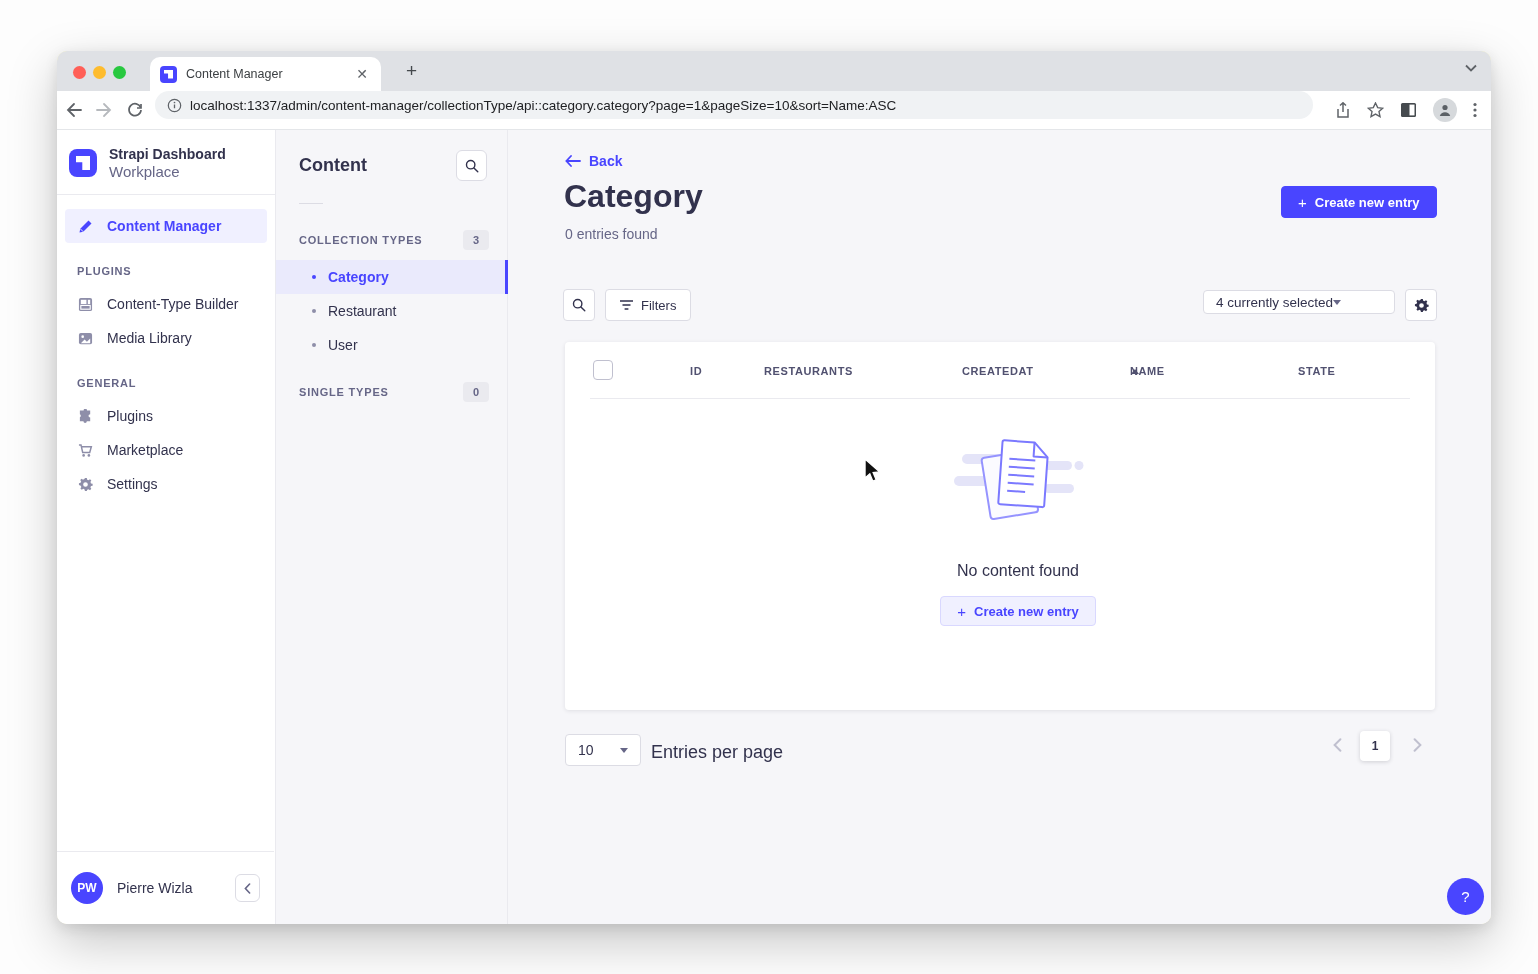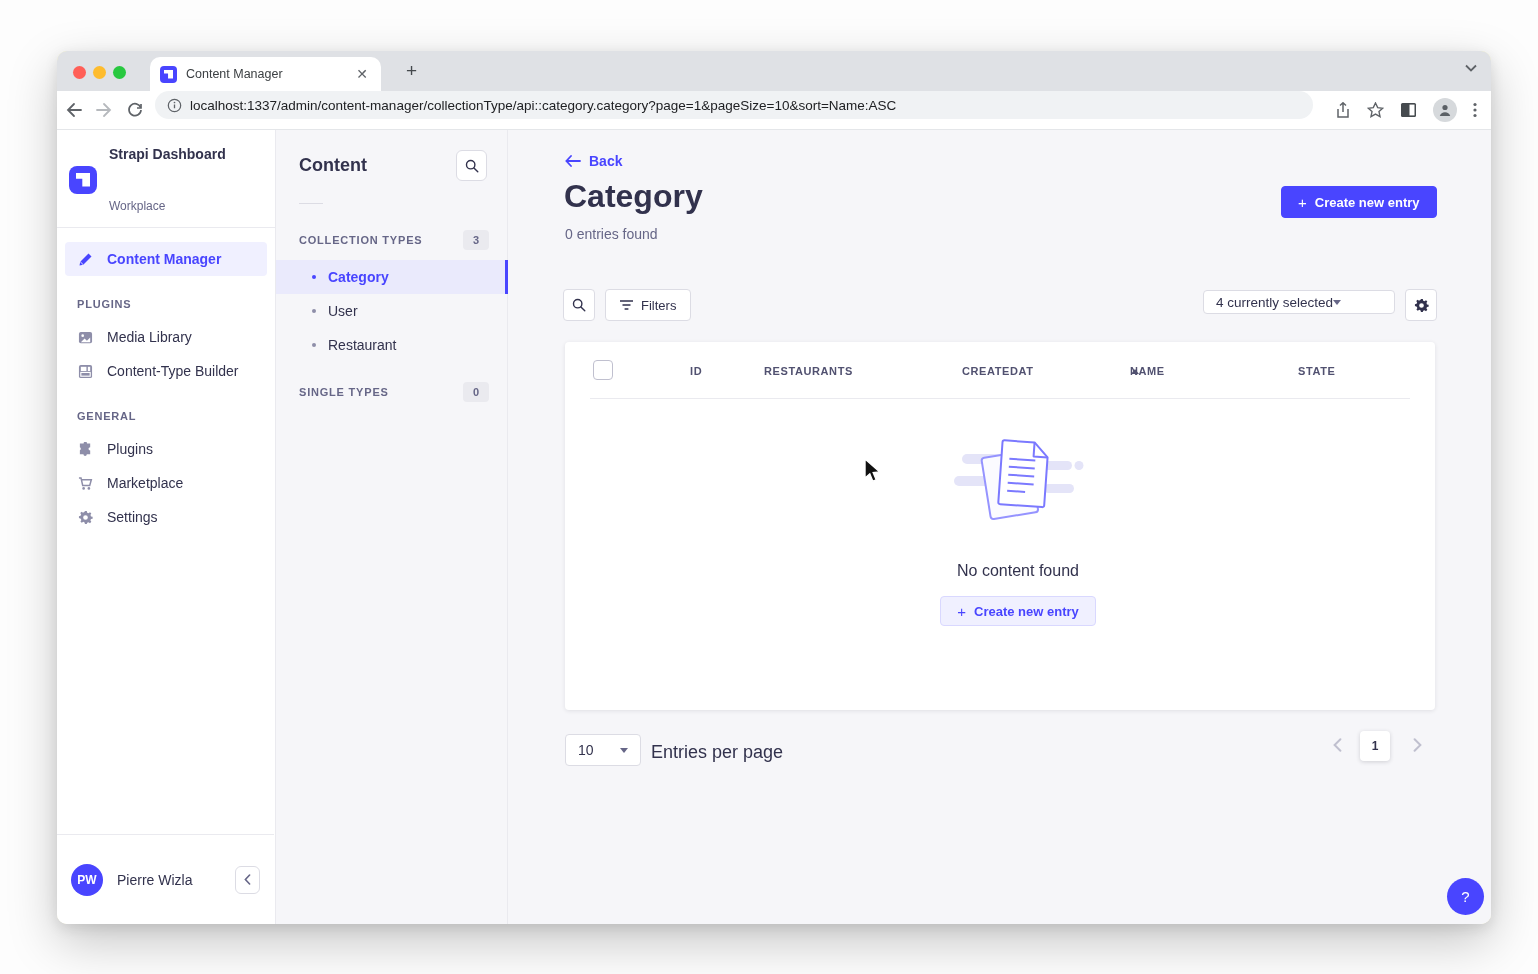--- a/index.html
+++ b/index.html
@@ -45,32 +45,32 @@
   .chrome-avatar { width:24px; height:24px; border-radius:50%; background:#d6d9dc; display:flex; align-items:center; justify-content:center; }
   
   .app { display:flex; height:794px; background:#f6f6f9; }
   
   .sidebar { width:219px; background:#fff; border-right:1px solid #eaeaef; position:relative; flex:0 0 auto; }
   .brand { display:flex; align-items:center; gap:12px; padding:16px 12px 14px 12px; }
   .brand-logo { width:28px; height:28px; border-radius:8px; background:#4945ff; position:relative; flex:0 0 auto; }
   .brand-logo::after { content:""; position:absolute; left:7px; top:7px; width:14px; height:14px;
     background:#fff; clip-path:polygon(0 0,100% 0,100% 100%,45% 100%,45% 45%,0 45%); }
   .brand-name { font-size:14px; font-weight:bold; color:#32324d; line-height:17px; }
-  .brand-sub { font-size:12px; color:#666687;margin-top:36px; }
+  .brand-sub { font-size:15px; color:#666687; }
   .sb-divider { height:1px; background:#eaeaef; margin:0; }
   .sb-item {
     display:flex; align-items:center; gap:14px; margin:0 8px; padding:9px 12px;
     border-radius:4px; font-size:14px; color:#32324d; cursor:default;
   }
   .sb-item .ic { width:16px; height:16px; display:flex; align-items:center; justify-content:center; color:#8e8ea9; flex:0 0 auto; }
   .sb-item.active { background:#f0f0ff; color:#4945ff; font-weight:bold; }
   .sb-item.active .ic { color:#4945ff; }
   .sb-section { font-size:11px; font-weight:bold; letter-spacing:.8px; color:#666687; padding:22px 20px 10px 20px; }
   .sb-cm-wrap { padding:14px 0 0 0; }
-  .sb-footer { position:absolute; left:0; right:1px; bottom:0; border-top:1px solid #eaeaef; height:90px;
+  .sb-footer { position:absolute; left:0; right:1px; bottom:0; border-top:1px solid #eaeaef; height:73px;
     display:flex; align-items:center; padding:0 14px; gap:14px; }
   .avatar-pw { width:32px; height:32px; border-radius:50%; background:#4945ff; color:#fff; font-size:12px; font-weight:bold;
     display:flex; align-items:center; justify-content:center; }
   .user-name { font-size:14px; color:#32324d; flex:1; }
   .collapse-btn { width:25px; height:28px; border:1px solid #dcdce4; border-radius:6px; background:#fff;
     display:flex; align-items:center; justify-content:center; color:#666687; font-size:13px; }
   
   .subnav { width:232px; background:#f6f6f9; border-right:1px solid #eaeaef; position:relative; flex:0 0 auto; }
   .subnav-head { display:flex; align-items:center; justify-content:space-between; padding:20px 20px 0 23px; }
   .subnav-title { font-size:18px; font-weight:bold; color:#32324d; }
@@ -245,37 +245,37 @@
               </svg>
           </span>
           <span>Content Manager</span>
         </div>
       </div>
 
       <div class="sb-section">PLUGINS</div>
       <div class="sb-item">
         <span class="ic">
           <svg width="15" height="15" viewBox="0 0 16 16">
-              <rect x="1" y="2" width="14" height="12" rx="2" fill="#8e8ea9"></rect>
-              <circle cx="5" cy="6" r="1.4" fill="#fff"></circle>
-              <path d="M3 13l4-4 2.5 2.5L13 8v5z" fill="#fff"></path>
-            </svg>
-        </span>
-        <span>Media Library</span>
-      </div>
-      <div class="sb-item">
-        <span class="ic">
-          <svg width="15" height="15" viewBox="0 0 16 16">
               <rect x="1" y="1" width="14" height="14" rx="2" fill="#8e8ea9"></rect>
               <rect x="3" y="3" width="6" height="4.5" fill="#fff"></rect>
               <rect x="10.5" y="3" width="2.5" height="4.5" fill="#fff"></rect>
               <rect x="3" y="9" width="10" height="4" fill="#8e8ea9" stroke="#fff" stroke-width="1.2"></rect>
             </svg>
         </span>
         <span>Content-Type Builder</span>
+      </div>
+      <div class="sb-item">
+        <span class="ic">
+          <svg width="15" height="15" viewBox="0 0 16 16">
+              <rect x="1" y="2" width="14" height="12" rx="2" fill="#8e8ea9"></rect>
+              <circle cx="5" cy="6" r="1.4" fill="#fff"></circle>
+              <path d="M3 13l4-4 2.5 2.5L13 8v5z" fill="#fff"></path>
+            </svg>
+        </span>
+        <span>Media Library</span>
       </div>
 
       <div class="sb-section">GENERAL</div>
       <div class="sb-item">
         <span class="ic">
           <svg width="15" height="15" viewBox="0 0 16 16">
               <path d="M6 1.5a1.8 1.8 0 0 1 3.6 0H13v4a1.8 1.8 0 0 0 0 3.6v4H9.4a1.8 1.8 0 0 1-3.6 0H2v-4.4a1.8 1.8 0 0 0 0-3.2V1.5z" fill="#8e8ea9"></path>
             </svg>
         </span>
         <span>Plugins</span>
@@ -325,25 +325,25 @@
       <div class="subnav-group">
         <span class="subnav-group-label">COLLECTION TYPES</span>
         <span class="count-badge">3</span>
       </div>
       <div class="subnav-item active">
         <span class="dot"></span>
         <span>Category</span>
       </div>
       <div class="subnav-item">
         <span class="dot"></span>
-        <span>User</span>
+        <span>Restaurant</span>
       </div>
       <div class="subnav-item">
         <span class="dot"></span>
-        <span>Restaurant</span>
+        <span>User</span>
       </div>
 
       <div class="subnav-group">
         <span class="subnav-group-label">SINGLE TYPES</span>
         <span class="count-badge">0</span>
       </div>
     </div>
 
     <div class="main">
 

